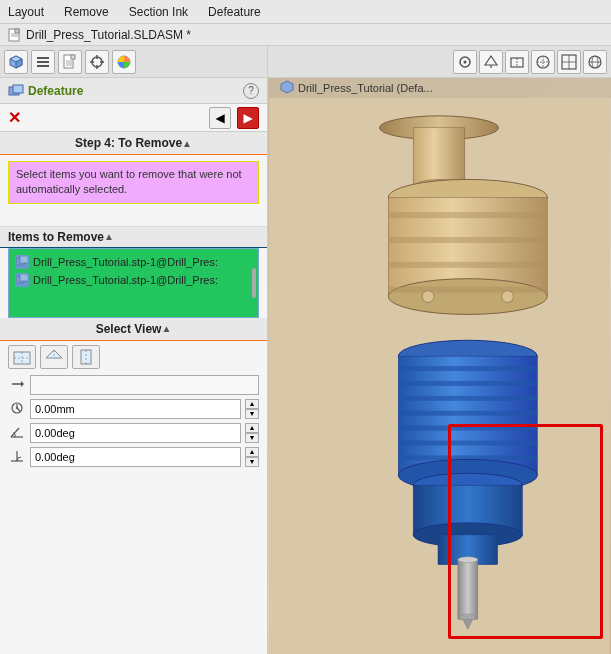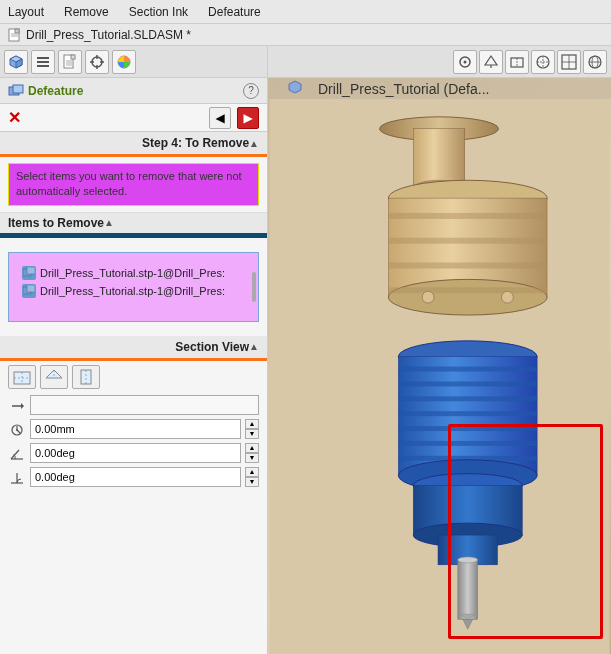--- a/index.html
+++ b/index.html
@@ -154,68 +154,69 @@
     .nav-btn.active {
       background: #cc2222;
       border-color: #aa0000;
       color: white;
     }
 
     
     .section-header {
       display: flex;
       align-items: center;
-      justify-content: flex-end;
+      justify-content: center;
       padding: 4px 8px;
       background: #e8e8e8;
-      border-bottom: 3px solid #f97316;
+      border-bottom: 1px solid #f97316;
     }
     .section-title {
       font-size: 12px;
       font-weight: bold;
       color: #222;
     }
     .collapse-arrow {
       font-size: 10px;
       color: #555;
       cursor: pointer;
     }
 
     
     .info-box {
-      background: #d946ef;
+      background: #f0abfc;
       border: 1px solid #e0e000;
       margin: 6px 8px;
       padding: 5px 7px;
       font-size: 11px;
       color: #333;
       line-height: 1.4;
     }
 
     
     .subsection-header {
       display: flex;
       align-items: center;
       padding: 3px 8px;
       background: #e8e8e8;
       border-top: 1px solid #ddd;
-      border-bottom: 5px solid #0c4a6e;
+      border-bottom: 1px solid #0c4a6e;
+      margin-top: 16px;
     }
     .subsection-title {
       font-size: 12px;
       font-weight: bold;
       color: #222;
     }
 
     
     .list-box {
-      background: #f0abfc;
+      background: #22c55e;
       border: 1px solid #7aa8d8;
-      margin: 14px 8px;
-      padding: 11px;
+      margin: 0 8px;
+      padding: 4px;
       min-height: 70px;
       font-size: 11px;
     }
     .list-item {
       display: flex;
       align-items: center;
       padding: 2px 2px;
       color: #222;
     }
     .list-item-icon {
@@ -255,21 +256,21 @@
       align-items: center;
       justify-content: center;
       cursor: pointer;
       font-size: 13px;
       border-radius: 2px;
     }
 
     
     .input-row {
       display: flex;
-      align-items: flex-end;
+      align-items: flex-start;
       margin-bottom: 4px;
       gap: 4px;
     }
     .input-row-icon {
       width: 18px;
       height: 18px;
       display: flex;
       align-items: center;
       justify-content: center;
       font-size: 12px;
@@ -317,26 +318,26 @@
       justify-content: flex-end;
       align-items: center;
       background: #e0e0e0;
       border-bottom: 1px solid #ccc;
       padding: 2px 4px;
       gap: 2px;
       height: 32px;
     }
     .right-title-bar {
       background: rgba(200,185,160,0.7);
-      padding: 2px 20px;
-      font-size: 14px;
+      padding: 2px 12px;
+      font-size: 11px;
       color: #333;
       display: flex;
       align-items: center;
-      gap: 16px;
+      gap: 4px;
     }
 
     
     .viewport {
       flex: 1;
       position: relative;
       overflow: hidden;
     }
 
     
@@ -489,21 +490,21 @@
             <rect x="0" y="2" width="8" height="7" fill="#7799cc" stroke="#4466aa" stroke-width="0.5"></rect>
             <rect x="4" y="0" width="8" height="7" fill="#99bbdd" stroke="#4466aa" stroke-width="0.5"></rect>
           </svg>
         </div>
         <span class="list-item-text">Drill_Press_Tutorial.stp-1@Drill_Pres:</span>
       </div>
       <div class="scroll-indicator"></div>
     </div>
 
     <div class="section-header">
-      <span class="section-title">Section View</span>
+      <span class="section-title">Select View</span>
       <span class="collapse-arrow">▲</span>
     </div>
 
     <div class="section-view-content">
       <div class="section-view-icons">
         <button class="sv-icon-btn" title="Front">
           <svg width="18" height="18" viewBox="0 0 18 18">
             <rect x="1" y="4" width="16" height="12" fill="#ddeeff" stroke="#888" stroke-width="1"></rect>
             <line x1="9" y1="4" x2="9" y2="16" stroke="#888" stroke-width="0.7" stroke-dasharray="2,2"></line>
             <line x1="1" y1="10" x2="17" y2="10" stroke="#888" stroke-width="0.7" stroke-dasharray="2,2"></line>

